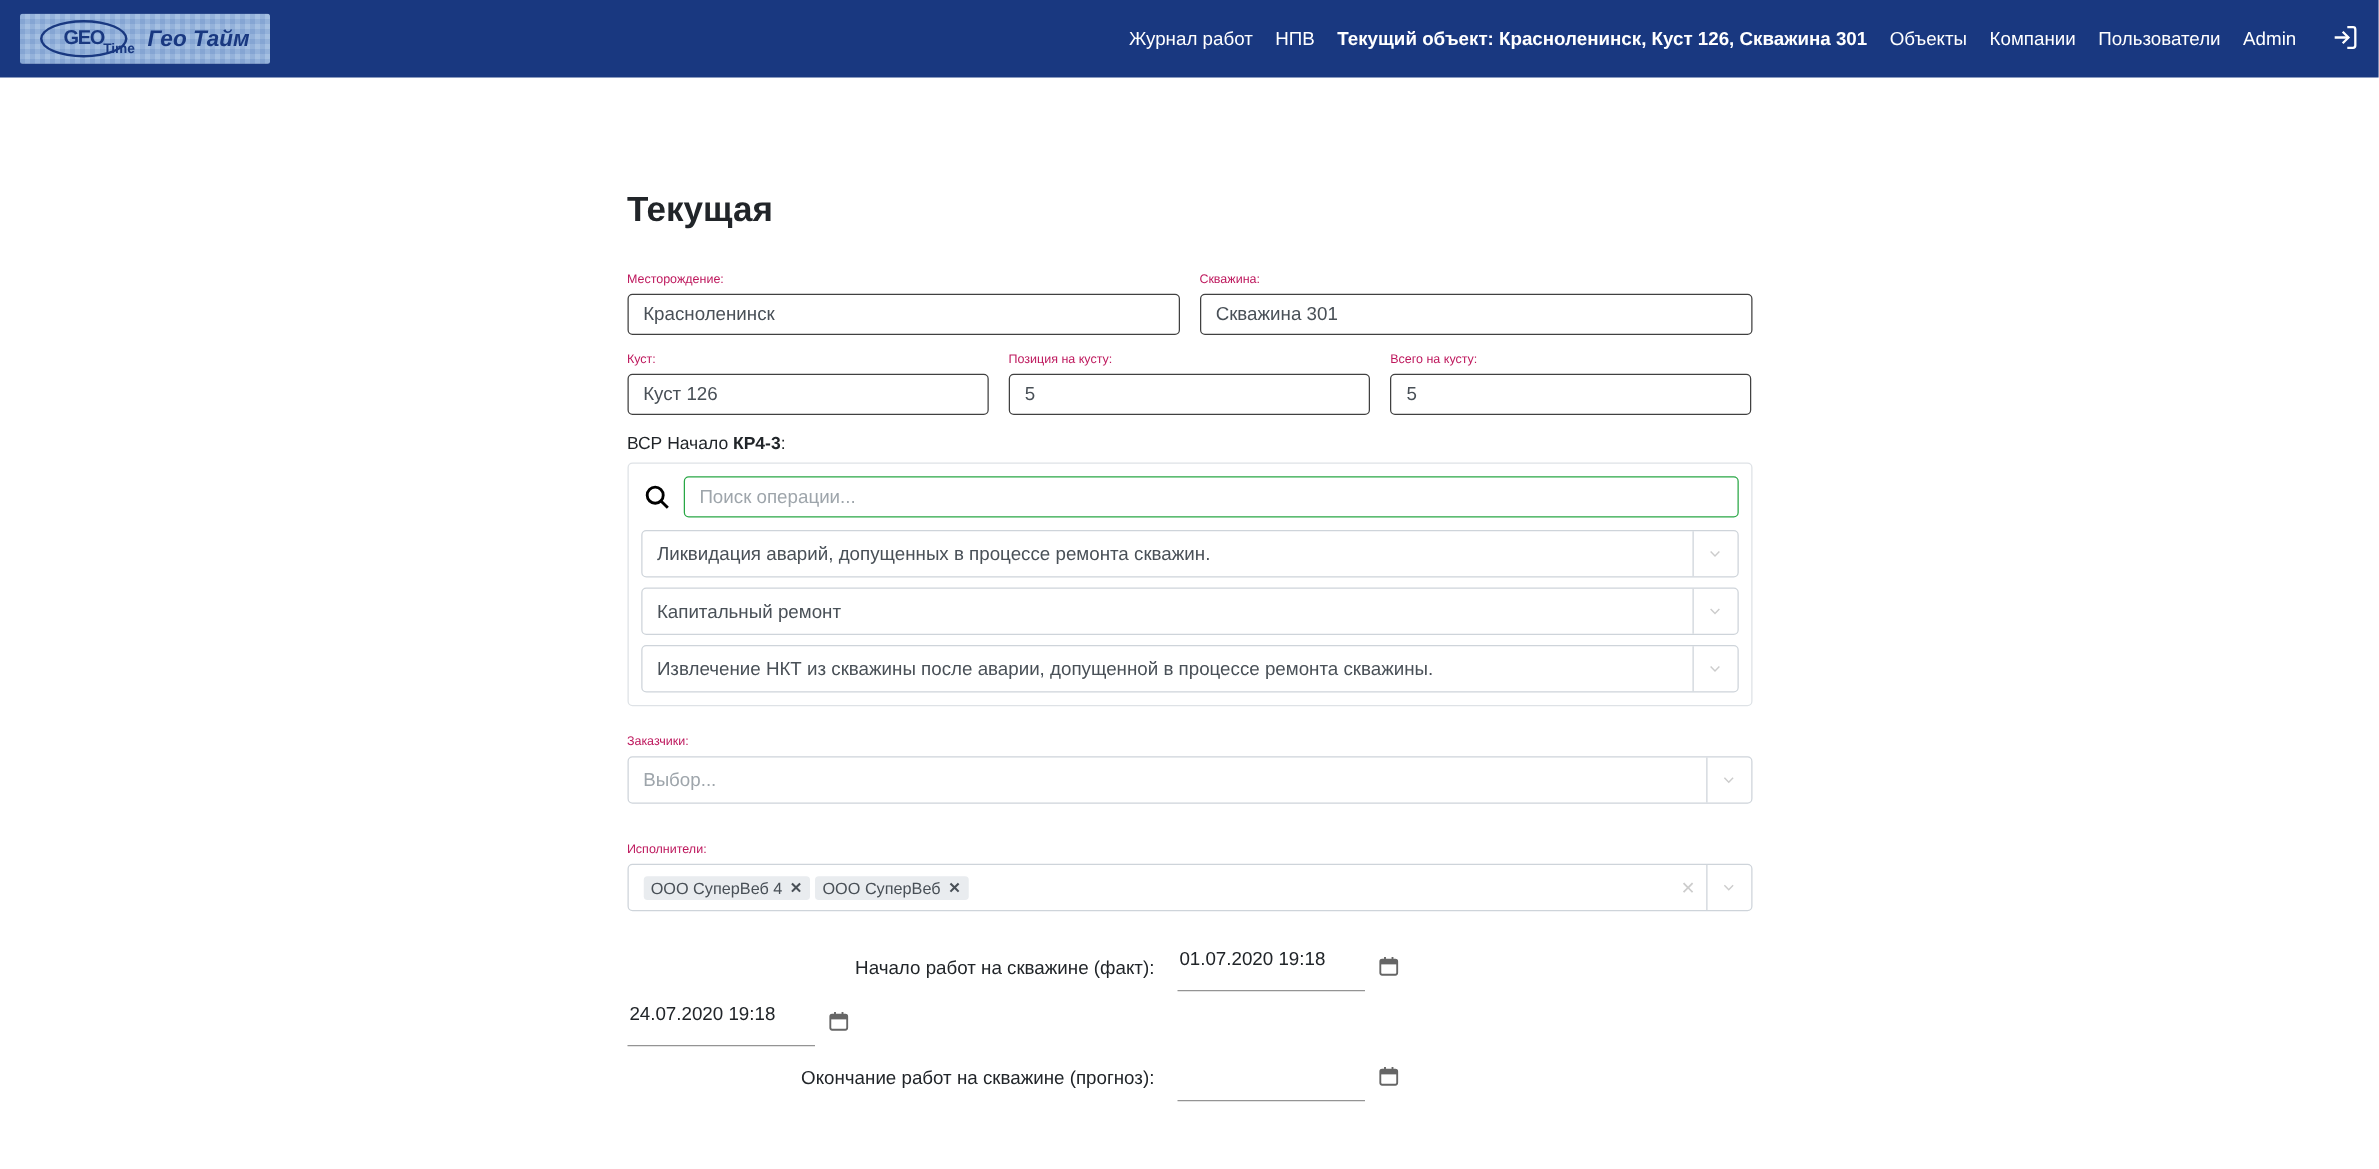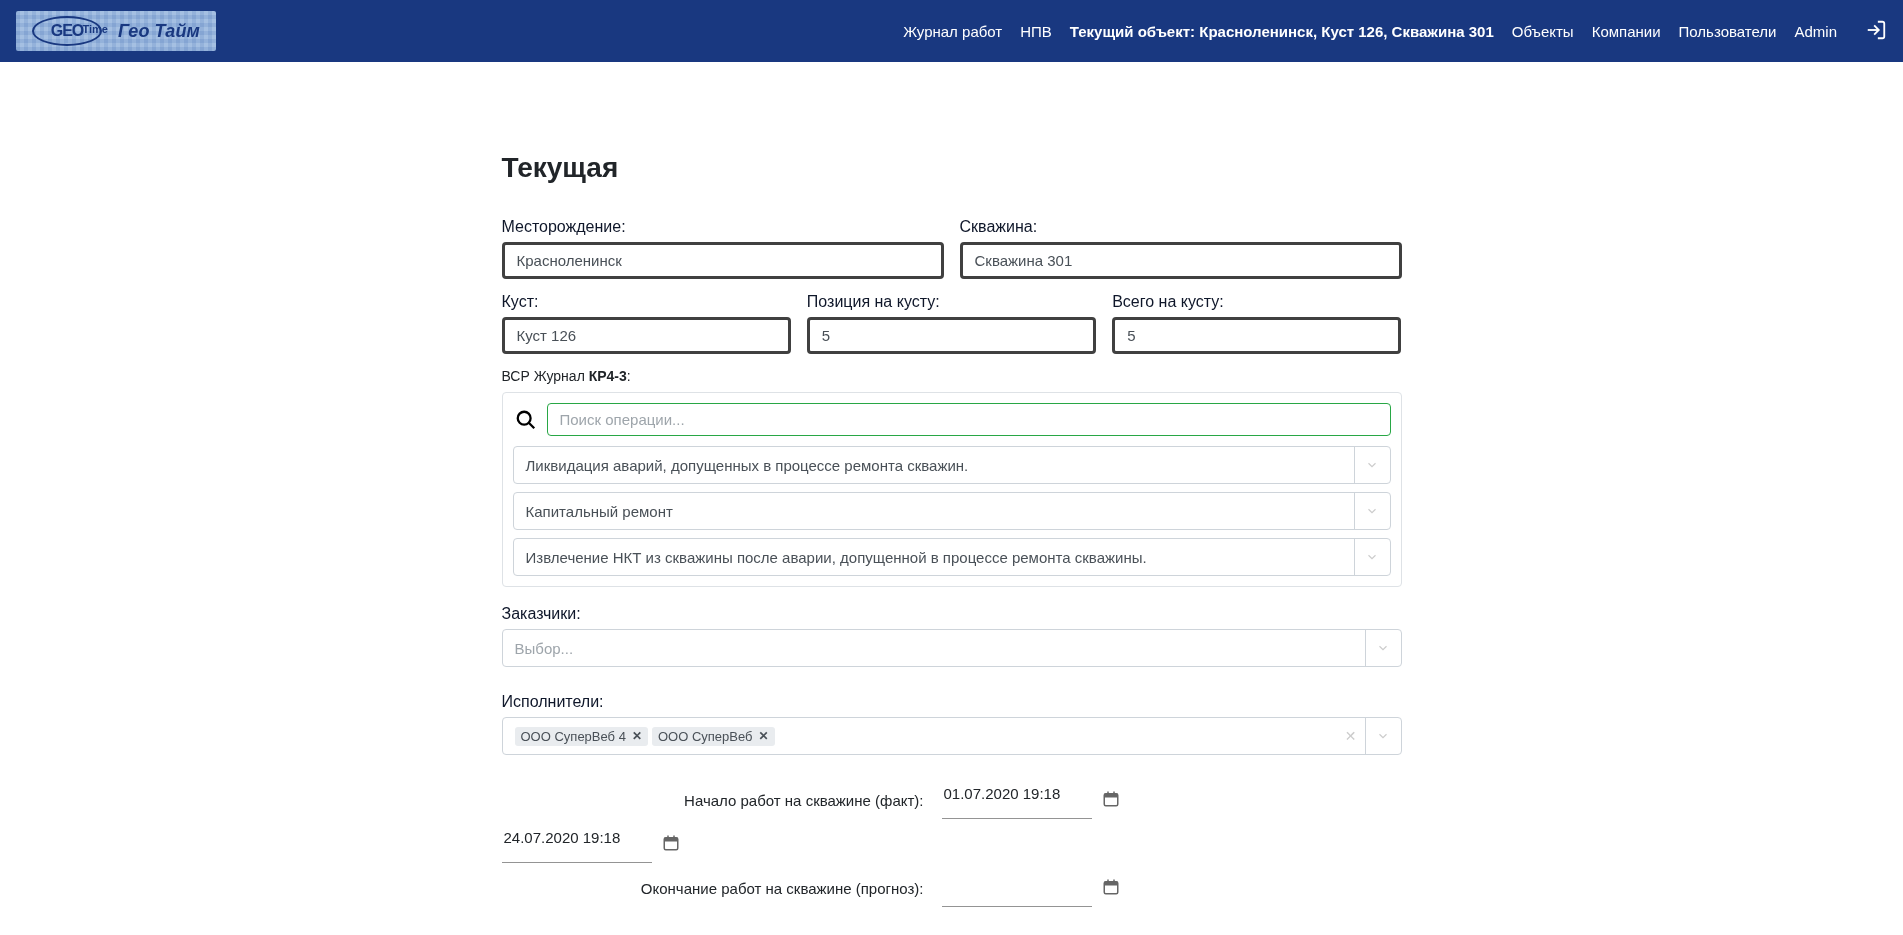--- a/index.html
+++ b/index.html
@@ -3,34 +3,34 @@
 <meta charset="utf-8">
 <style>
 * { box-sizing: border-box; margin: 0; padding: 0; }
 body { font-family: "Segoe UI", Arial, sans-serif; font-size: 14px; color: #212529; background: #fff; }
 .navbar { background: #193880; height: 62px; display: flex; align-items: center; padding: 0 16px; color: #fff; }
 .logo-wrap { display: flex; align-items: center; }
 .logo-box { width: 200px; height: 40px; background: repeating-linear-gradient(90deg,#b8cde8 0,#b8cde8 4px,#cdddf0 4px,#cdddf0 8px),repeating-linear-gradient(0deg,#b8cde8 0,#b8cde8 4px,#cdddf0 4px,#cdddf0 8px); background-blend-mode: multiply; display:flex; align-items:center; padding:0 6px; gap:6px; border-radius:2px;}
 .logo-geo { width:90px; height:32px; display:flex; align-items:center; justify-content:center; position:relative; }
 .logo-globe { width:70px; height:30px; border:2px solid #193880; border-radius:50%; position:absolute; }
 .logo-txt-geo { font-weight:900; font-size:16px; color:#193880; position:relative; z-index:2; letter-spacing:-1px;}
-.logo-txt-time { font-size:11px; color:#193880; font-weight:700; position:absolute; bottom:12px; right:4px;}
+.logo-txt-time { font-size:11px; color:#193880; font-weight:700; position:absolute; bottom:2px; right:4px;}
 .logo-brand { font-size:18px; font-weight:700; color:#193880; font-style:italic;}
 .nav-spacer { flex:1; }
 .nav-links { display:flex; align-items:center; gap:18px; }
 .nav-link { color:#fff; font-size:15px; cursor:pointer; white-space:nowrap; }
 .nav-link.bold { font-weight:700; }
 .logout-icon { margin-left:10px; cursor:pointer; }
 .container { max-width:900px; margin:0 auto; padding:90px 0 40px; }
 h1 { font-size:28px; font-weight:600; margin-bottom:34px; }
 .form-row { display:flex; gap:16px; margin-bottom:14px; }
 .form-col { flex:1; display:flex; flex-direction:column; }
 .form-col.half { flex:1; }
-label { font-size:16px; color:#0f172a; margin-bottom:6px; }
-.input { border:3px solid #404040; border-radius:4px; padding:7px 12px; font-size:15px; color:#495057; background:#fff; width:100%; outline:none; }
+label { font-size:10px; color:#be185d; margin-bottom:6px; }
+.input { border:1px solid #404040; border-radius:4px; padding:7px 12px; font-size:15px; color:#495057; background:#fff; width:100%; outline:none; }
 .bsr-label { margin-bottom:8px; }
 .bsr-box { border:1px solid #dee2e6; border-radius:4px; padding:10px; background:#fff; }
 .search-row { display:flex; align-items:center; gap:8px; margin-bottom:10px; }
 .search-icon-wrap { width:26px; display:flex; justify-content:center; }
 .search-input { flex:1; border:1px solid #28a745; border-radius:4px; padding:7px 12px; font-size:15px; outline:none; color:#495057; }
 .search-input::placeholder { color:#9ea5ab; }
 .select-box { border:1px solid #ced4da; border-radius:4px; display:flex; align-items:stretch; margin-bottom:8px; background:#fff; min-height:38px; }
 .select-box:last-child { margin-bottom:0; }
 .select-content { flex:1; padding:8px 12px; color:#495057; font-size:15px; display:flex; align-items:center; flex-wrap:wrap; gap:4px; }
 .select-content.placeholder { color:#9ea5ab; }
@@ -101,21 +101,21 @@
       <label>Позиция на кусту:</label>
       <input class="input" value="5" style="">
     </div>
     <div class="form-col half">
       <label>Всего на кусту:</label>
       <input class="input" value="5" style="">
     </div>
   </div>
 
   <div class="bsr-label">
-    <span>ВСР Журнал </span><b>КР4-3</b><span>:</span>
+    <span>ВСР Начало </span><b>КР4-3</b><span>:</span>
   </div>
   <div class="bsr-box">
     <div class="search-row">
       <span class="search-icon-wrap">
         <svg width="22" height="22" viewBox="0 0 24 24" fill="none" stroke="#000" stroke-width="2.5">
             <circle cx="10" cy="10" r="7"></circle>
             <line x1="21" y1="21" x2="15" y2="15"></line>
           </svg>
       </span>
       <input class="search-input" placeholder="Поиск операции..." style="">

